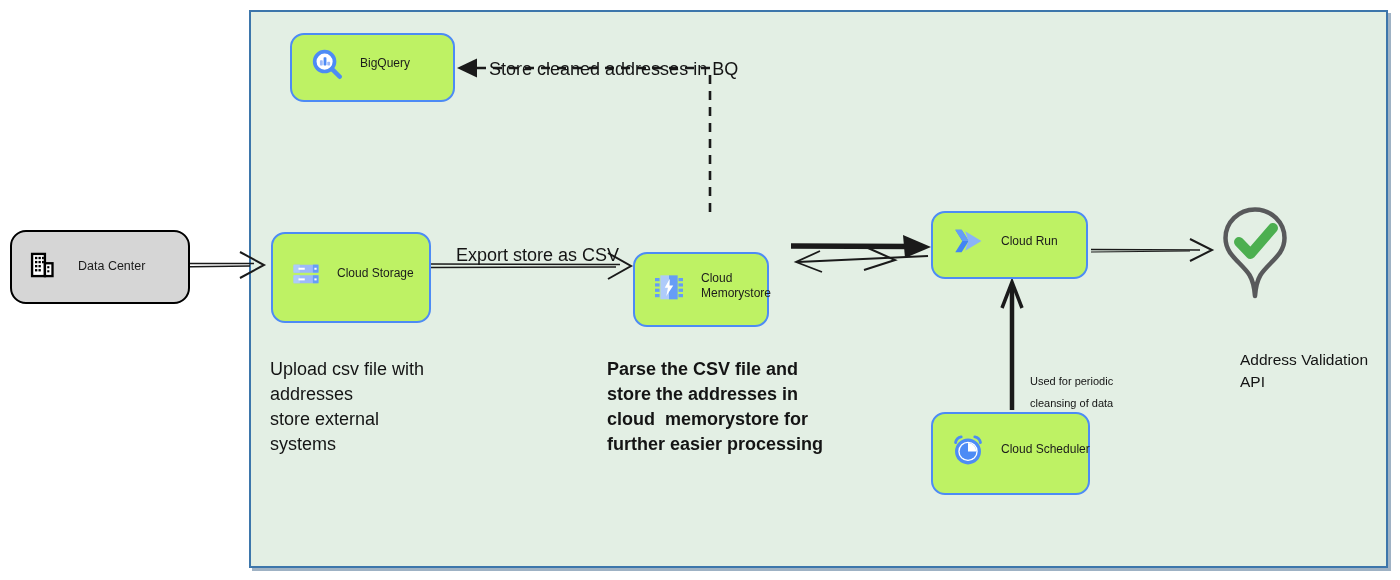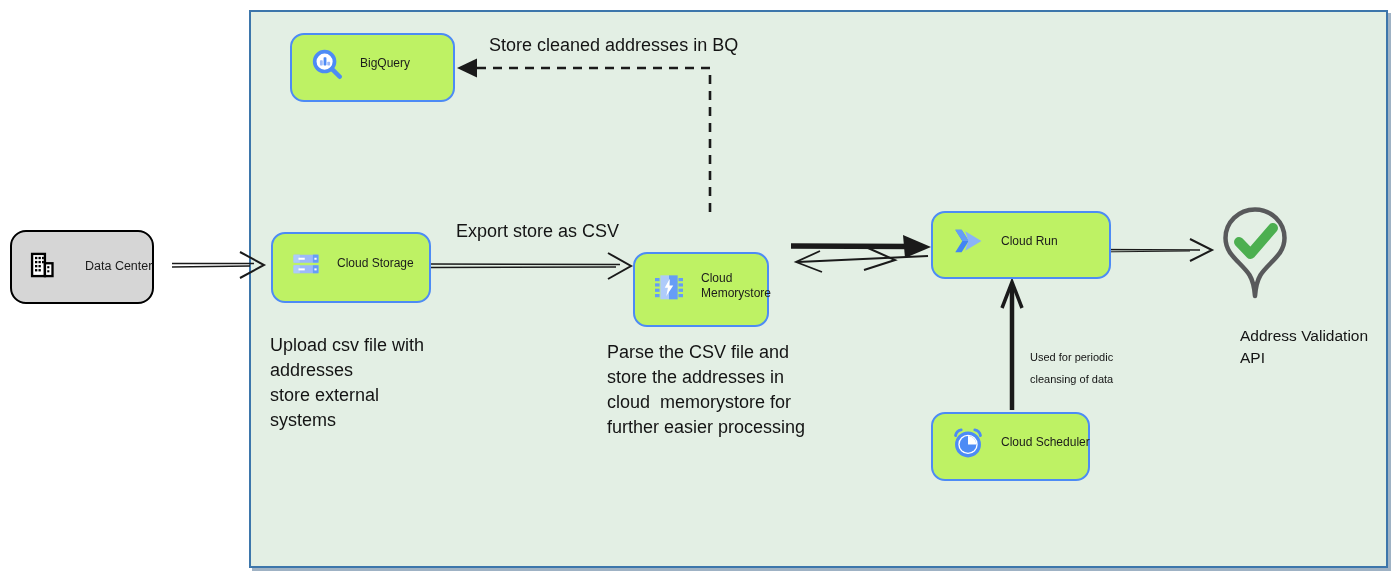--- a/index.html
+++ b/index.html
@@ -14,27 +14,27 @@
   }
   .node{
     position:absolute;display:flex;align-items:center;gap:16px;
     background:#bef264;border:2px solid #4d8bf5;border-radius:14px;
     padding:0 8px 8px 18px;box-sizing:border-box;z-index:3;
   }
   .node .icon{flex:0 0 auto;display:flex;align-items:center;}
   .node-label{font-size:12px;color:#1b1b1b;white-space:nowrap;line-height:1.25;}
   .node-label.wrap{white-space:normal;width:80px;}
   .dc-box{
-    position:absolute;left:10px;top:230px;width:144px;height:74px;
-    display:flex;align-items:center;gap:29px;padding-left:16px;box-sizing:border-box;
+    position:absolute;left:10px;top:230px;width:180px;height:74px;
+    display:flex;align-items:center;gap:22px;padding-left:16px;box-sizing:border-box;
     background:#d6d6d6;border:2.5px solid #000;border-radius:16px;z-index:3;
   }
   .dc-box .node-label{font-size:12.5px;}
   .annotation{
-    position:absolute;color:#141414;z-index:4;white-space:pre-wrap;
+    position:absolute;color:#141414;z-index:4;white-space:pre-wrap;margin-top:24px;
   }
   .ann-lg{font-size:18px;line-height:25px;}
   .ann-sm{font-size:11px;line-height:22px;}
   .connector-layer{position:absolute;left:0;top:0;z-index:2;pointer-events:none;}
   .pin-wrap{position:absolute;left:1222px;top:206px;z-index:3;}
   .ava-label{position:absolute;left:1240px;top:325px;width:170px;font-size:15.5px;line-height:22px;z-index:3;}
 </style>
 </head>
 <body>
 
@@ -72,21 +72,21 @@
       <circle cx="10.3" cy="10.3" r="7" fill="#fff" stroke="#4d8bf5" stroke-width="2.6"></circle>
       <line x1="15.6" y1="15.6" x2="21" y2="21" stroke="#4d8bf5" stroke-width="3.2" stroke-linecap="round"></line>
       <rect x="7" y="9.4" width="2" height="3.6" rx=".5" fill="#9db9f9"></rect>
       <rect x="9.6" y="7.2" width="2" height="5.8" rx=".5" fill="#4d8bf5"></rect>
       <rect x="12.2" y="10.4" width="2" height="2.6" rx=".5" fill="#9db9f9"></rect>
     </svg>
   </span>
   <span class="node-label">BigQuery</span>
 </div>
 
-<div class="node" style="left:271px;top:232px;width:160px;height:71px;">
+<div class="node" style="left:271px;top:232px;width:160px;height:91px;">
   <span class="icon">
     <svg width="30" height="30" viewBox="0 0 24 24">
       <rect x="2" y="4.5" width="20" height="6.4" rx="1" fill="#9db9f9"></rect>
       <rect x="2" y="4.5" width="5" height="6.4" fill="#aecbfa"></rect>
       <rect x="17.5" y="4.5" width="4.5" height="6.4" fill="#669df6"></rect>
       <rect x="6" y="7" width="5" height="1.6" fill="#fff"></rect>
       <rect x="18.7" y="7" width="1.8" height="1.6" fill="#fff"></rect>
       <rect x="2" y="13" width="20" height="6.4" rx="1" fill="#9db9f9"></rect>
       <rect x="2" y="13" width="5" height="6.4" fill="#aecbfa"></rect>
       <rect x="17.5" y="13" width="4.5" height="6.4" fill="#669df6"></rect>
@@ -111,32 +111,32 @@
           <rect x="19.1" y="18" width="3.4" height="2.4"></rect>
       </g>
       <rect x="5.5" y="4" width="6.5" height="18" fill="#aecbfa"></rect>
       <rect x="12" y="4" width="6.5" height="18" fill="#669df6"></rect>
       <polygon points="12.6,6.5 8.8,13.4 11.2,13.4 10,19.5 15.2,11.6 12.4,11.6" fill="#fff"></polygon>
     </svg>
   </span>
   <span class="node-label wrap">Cloud Memorystore</span>
 </div>
 
-<div class="node" style="left:931px;top:211px;width:180px;height:68px;">
+<div class="node" style="left:931px;top:211px;width:157px;height:68px;">
   <span class="icon">
     <svg width="34" height="34" viewBox="0 0 24 24">
       <polygon points="3,4 7.5,4 12.5,12 7.5,20 3,20 8,12" fill="#4285f4"></polygon>
       <polygon points="3,4 7.5,4 12.5,12 8,12" fill="#669df6"></polygon>
       <polygon points="10,5.2 21.5,12 10,18.8 12.2,12" fill="#8ab4f8"></polygon>
     </svg>
   </span>
   <span class="node-label">Cloud Run</span>
 </div>
 
-<div class="node" style="left:931px;top:412px;width:159px;height:69px;">
+<div class="node" style="left:931px;top:412px;width:159px;height:83px;">
   <span class="icon">
     <svg width="34" height="34" viewBox="0 0 24 24">
       <path d="M3.2,6.8 A5 5 0 0 1 7.2,2.8" fill="none" stroke="#4d8bf5" stroke-width="2" stroke-linecap="round"></path>
       <path d="M20.8,6.8 A5 5 0 0 0 16.8,2.8" fill="none" stroke="#4d8bf5" stroke-width="2" stroke-linecap="round"></path>
       <circle cx="12" cy="13" r="8" fill="#fff" stroke="#4d8bf5" stroke-width="2.3"></circle>
       <circle cx="12" cy="13" r="5.9" fill="#4d8bf5"></circle>
       <path d="M12,13 L12,7.1 A5.9 5.9 0 0 1 17.9,13 Z" fill="#fff"></path>
     </svg>
   </span>
   <span class="node-label">Cloud Scheduler</span>
@@ -150,21 +150,21 @@
 </div>
 <div class="ava-label annotation">Address Validation
 API</div>
 
 <div class="annotation ann-lg" style="left:489px;top:33px;">Store cleaned addresses in BQ</div>
 <div class="annotation ann-lg" style="left:456px;top:219px;">Export store as CSV</div>
 <div class="annotation ann-lg" style="left:270px;top:333px;">Upload csv file with
 addresses
 store external
 systems</div>
-<div class="annotation ann-lg" style="left:607px;top:340px;">Parse the CSV file and
+<div class="annotation ann-lg" style="left:607px;top:333px;font-weight:bold;">Parse the CSV file and
 store the addresses in
 cloud  memorystore for
 further easier processing</div>
 <div class="annotation ann-sm" style="left:1030px;top:346px;">Used for periodic
 cleansing of data</div>
 
 <svg class="connector-layer" width="1400" height="580">
 
   <g stroke="#1a1a1a" fill="none">
     <line x1="172" y1="263.5" x2="254" y2="263.5" stroke-width="1.6"></line>

